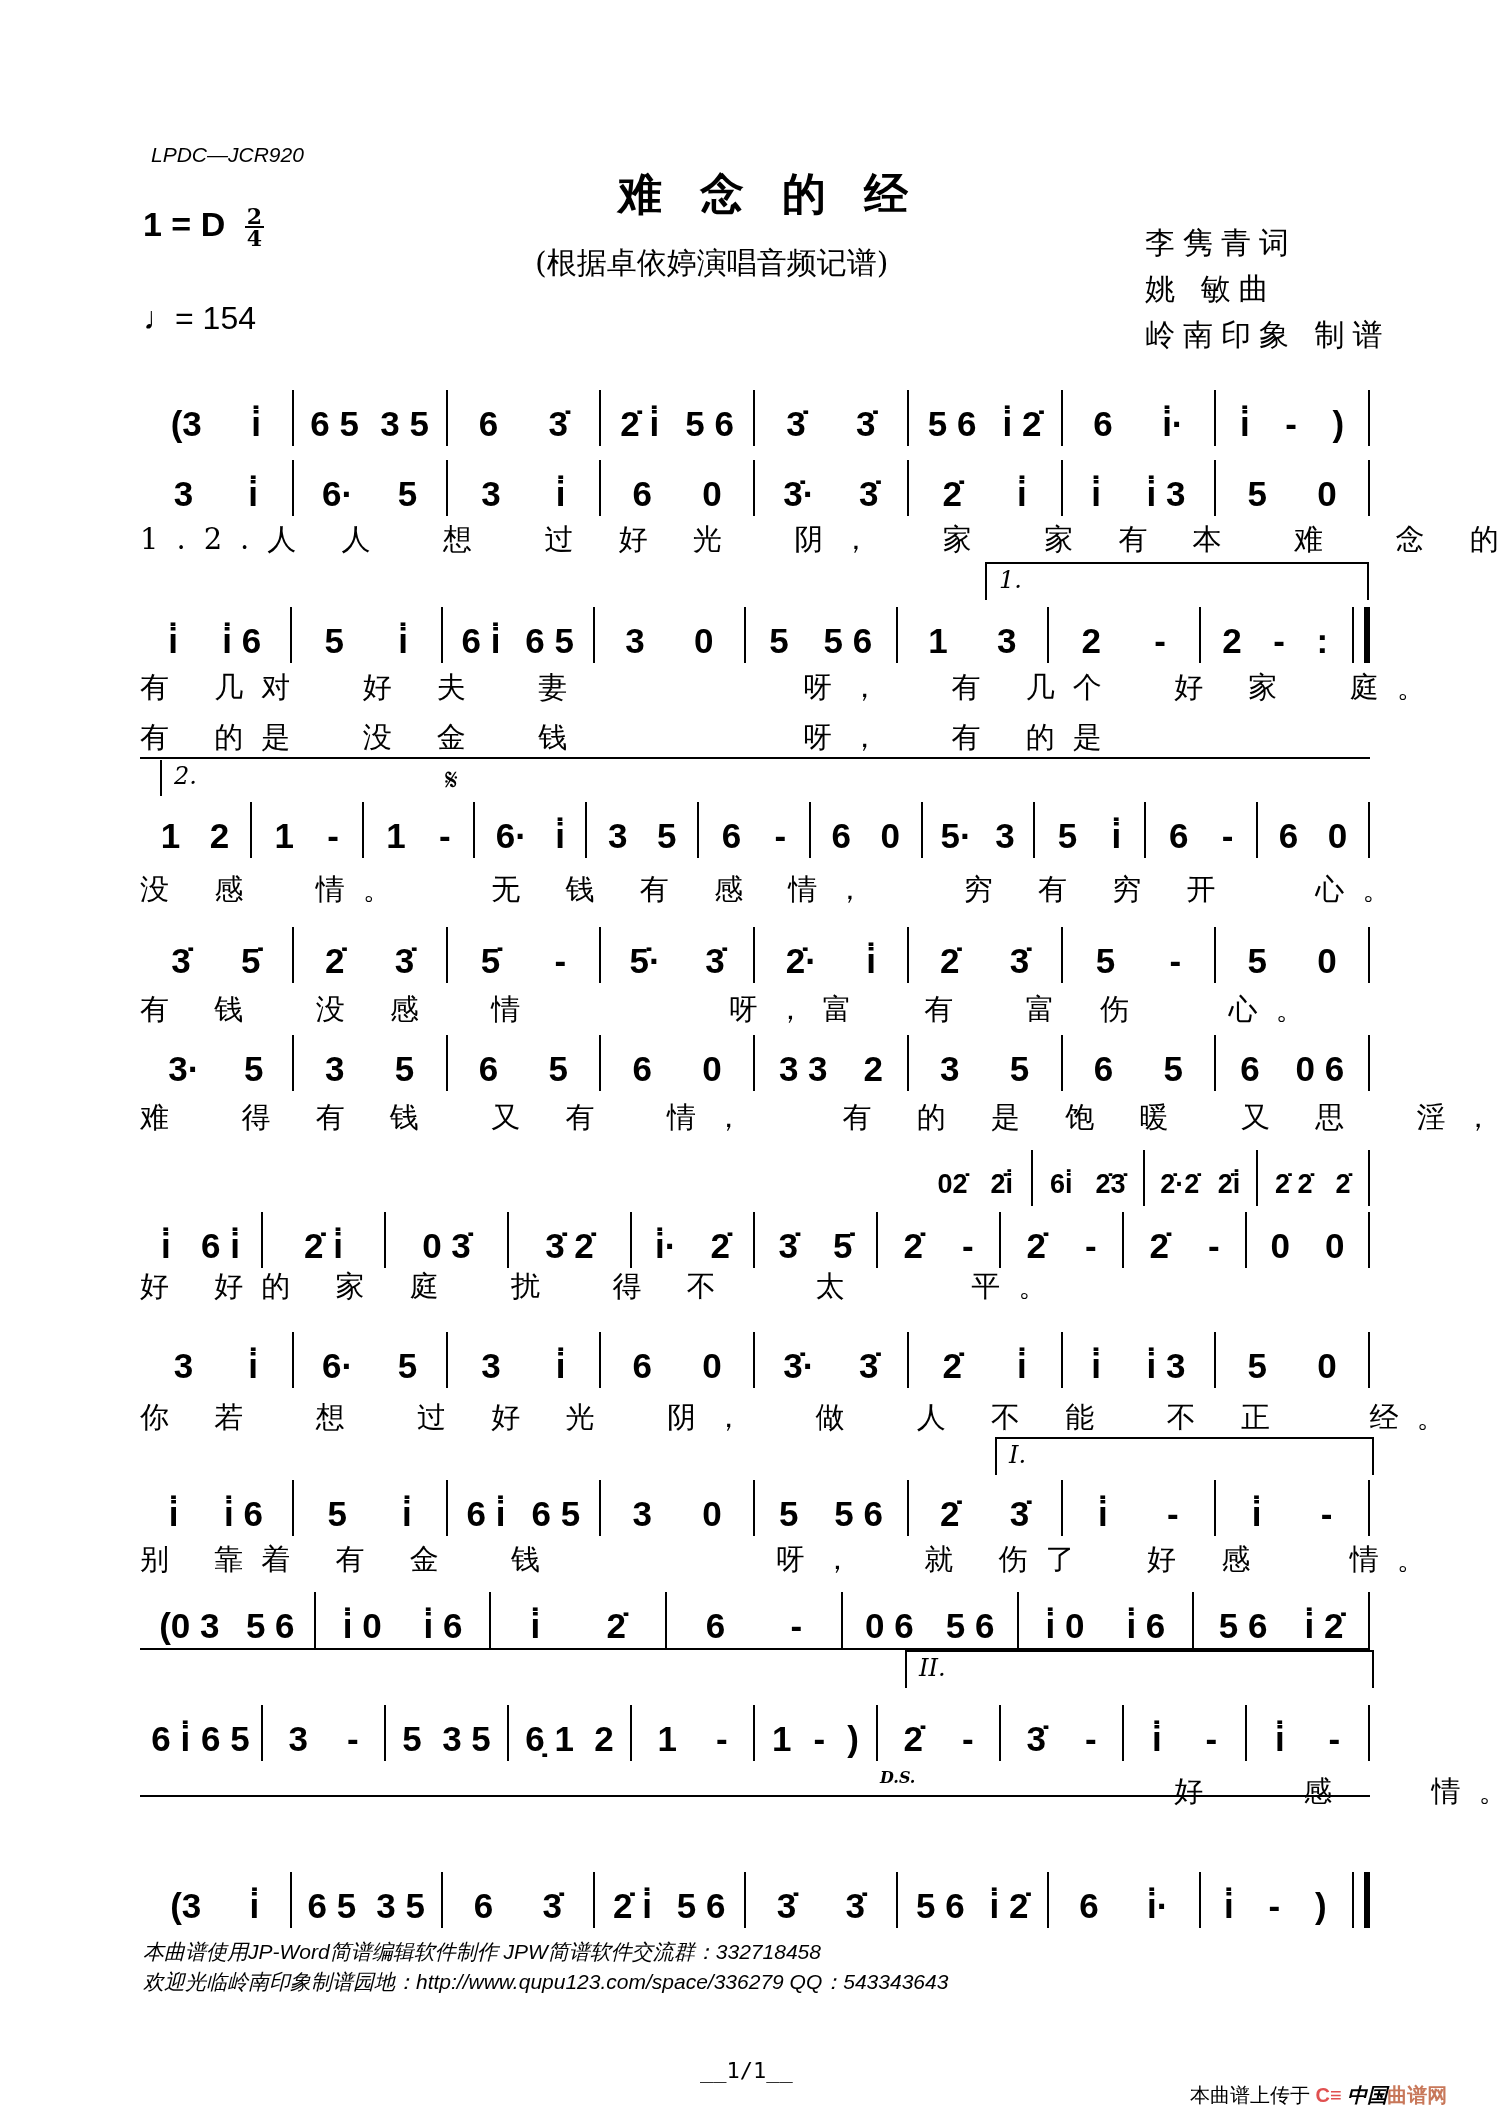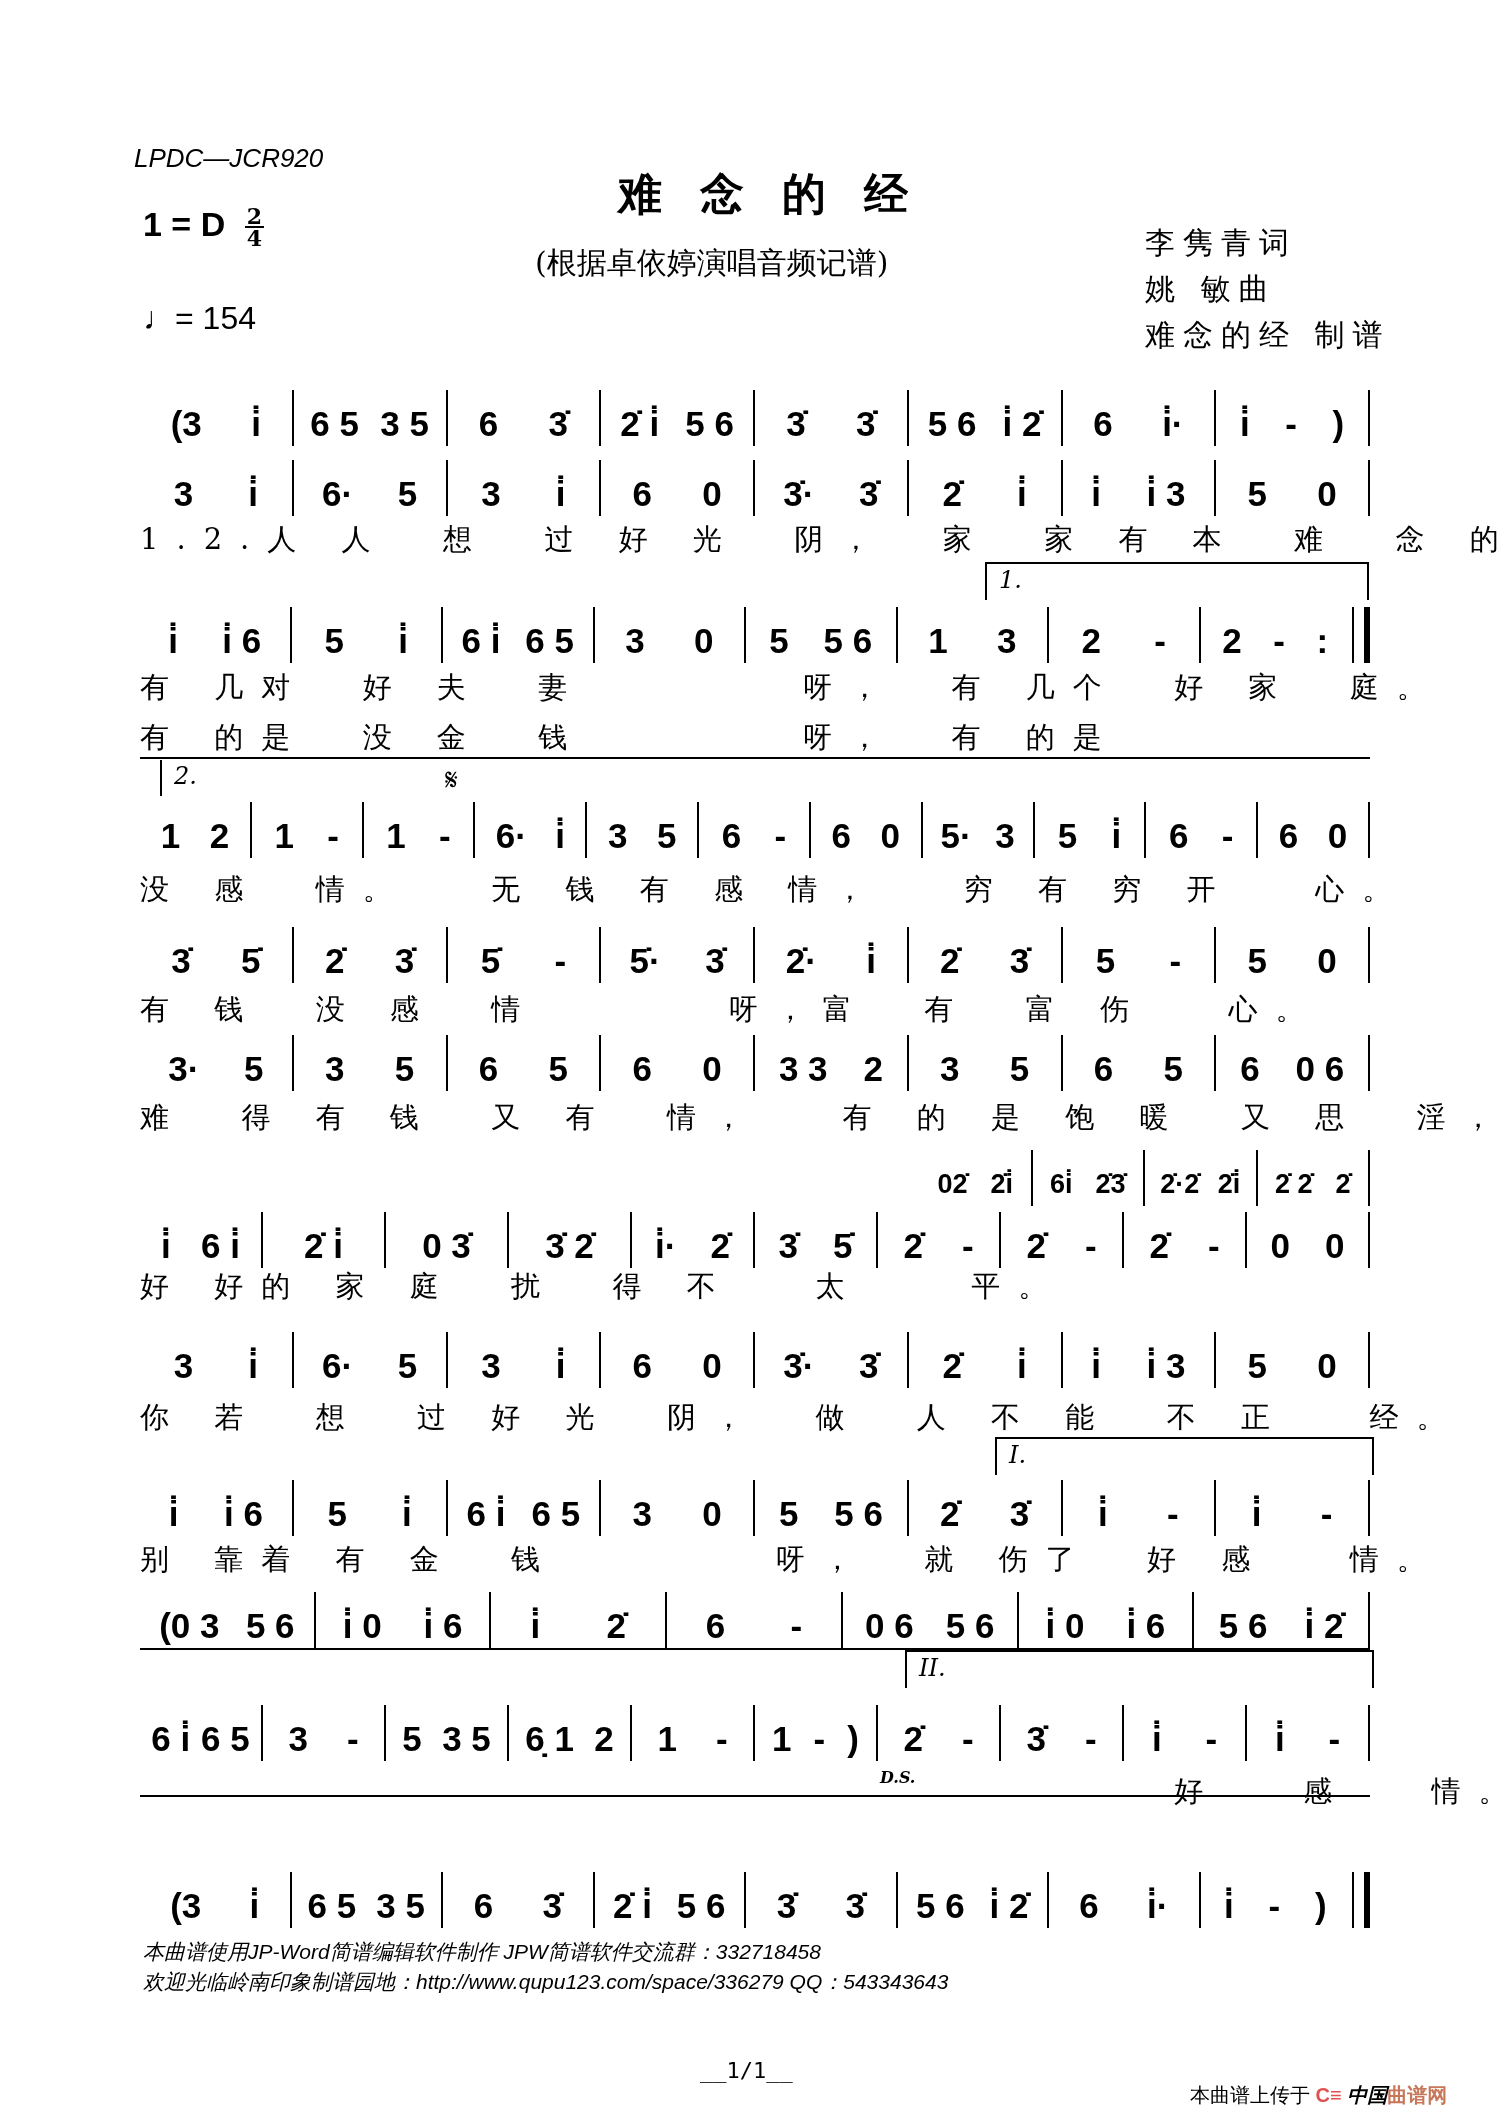--- a/index.html
+++ b/index.html
@@ -1,19 +1,19 @@
 <!DOCTYPE html>
 <html><head>
 <meta charset="utf-8">
 <style>
   html,body{margin:0;padding:0;background:#fff;}
   body{width:1500px;height:2121px;position:relative;overflow:hidden;color:#000;
        font-family:"Liberation Sans","DejaVu Sans",sans-serif;}
   .abs{position:absolute;}
-  .code{left:134px;top:143px;font-size:26px;font-style:italic;}
+  .code{left:151px;top:143px;font-size:21px;font-style:italic;}
   .key{left:143px;top:205px;font-size:34px;font-weight:bold;}
   .frac{display:inline-block;vertical-align:middle;text-align:center;font-family:"DejaVu Serif",serif;font-size:22px;line-height:20px;margin-left:10px;}
   .frac .top{border-bottom:2px solid #000;padding:0 2px;}
   .tempo{left:143px;top:300px;font-size:32px;}
   .title{left:570px;top:165px;font-size:44px;font-weight:bold;letter-spacing:38px;font-family:"DejaVu Serif",serif;margin-left:48px;}
   .subtitle{left:535px;top:243px;font-size:30px;font-family:"DejaVu Serif",serif;}
   .credits{left:1145px;top:220px;font-size:30px;font-family:"DejaVu Serif",serif;line-height:46px;}
   .credits div{letter-spacing:8px;}
 
   .system{position:absolute;left:140px;width:1230px;}
@@ -46,21 +46,21 @@
     <div class="top">2</div>
     <div>4</div>
   </span>
 </div>
 <div class="abs tempo">♩= 154</div>
 <div class="abs title">难念的经</div>
 <div class="abs subtitle">(根据卓依婷演唱音频记谱)</div>
 <div class="abs credits">
   <div>李隽青词</div>
   <div>姚    敏曲</div>
-  <div>难念的经 制谱</div>
+  <div>岭南印象 制谱</div>
 </div>
 
 <div id="score">
     <div class="system" style="top: 388px;">
       <div class="notes">
         <div class="measure first">
           <span class="tok">(3</span>
           <span class="tok">i̇</span>
         </div>
         <div class="measure">

